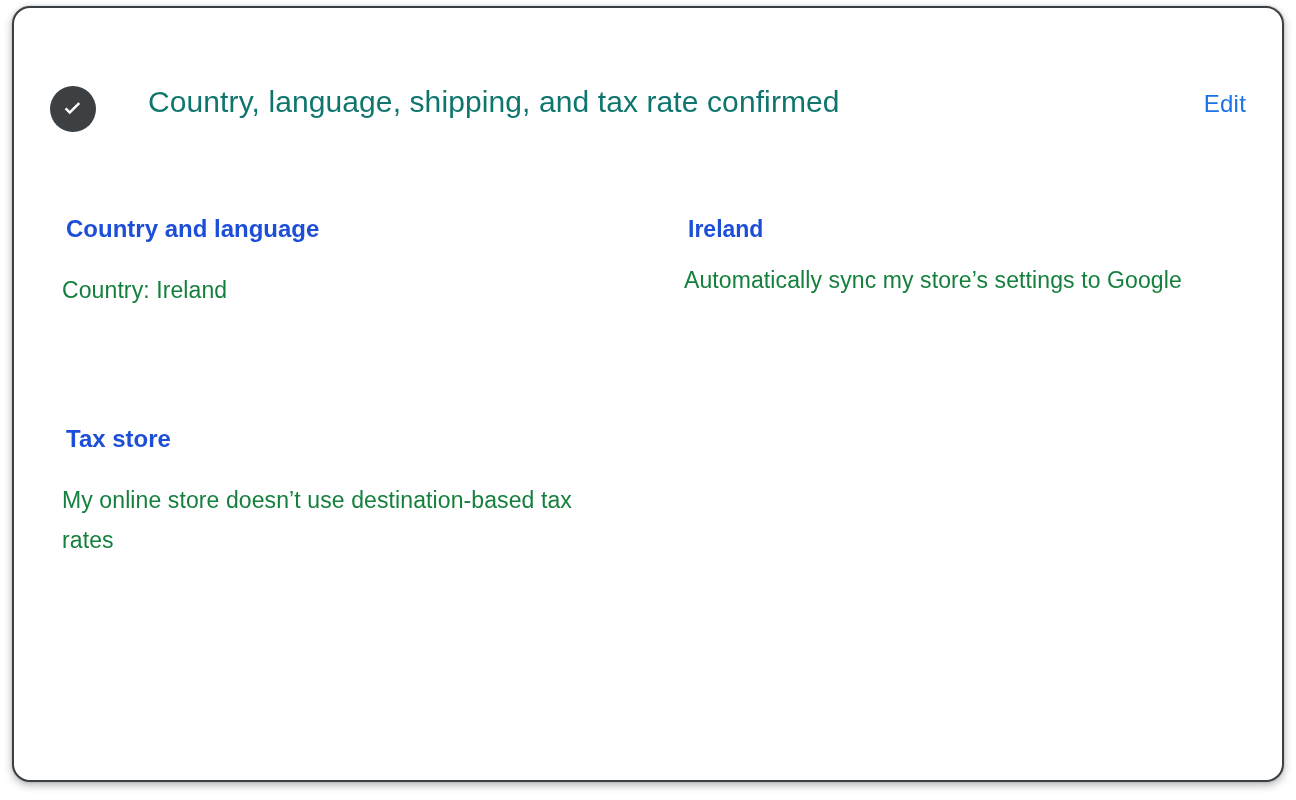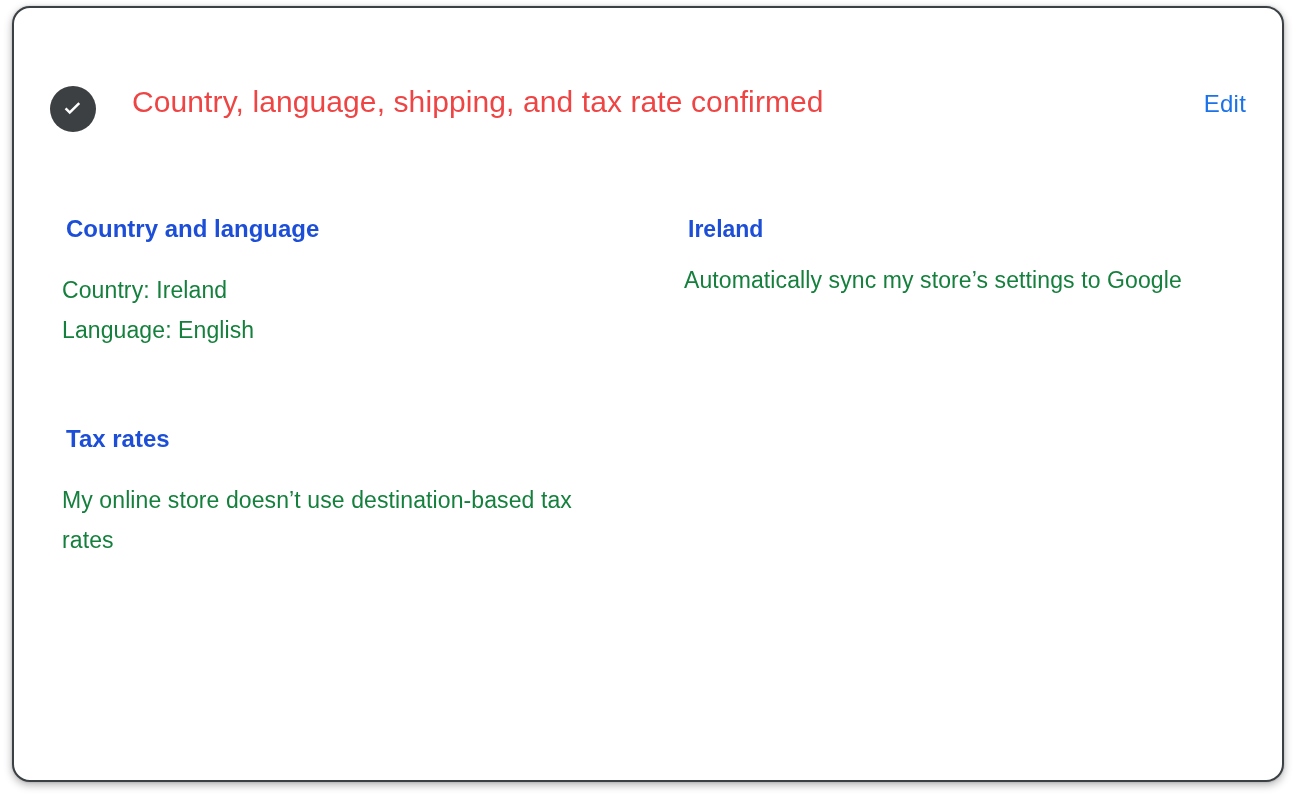--- a/index.html
+++ b/index.html
@@ -63,25 +63,25 @@
     background: #3c4043;
     display: flex;
     align-items: center;
     justify-content: center;
     margin-top: 6px;
   }
   .check-badge svg { display: block; }
 
   .header-title {
     flex: 1 1 auto;
-    margin-left: 36px;
+    margin-left: 52px;
     font-size: 30px;
     line-height: 44px;
     font-weight: 400;
-    color: #ef4444;
+    color: #0f766e;
     letter-spacing: 0.1px;
     white-space: nowrap;
   }
 
   .edit-link {
     flex: 0 0 auto;
     font-size: 24px;
     line-height: 44px;
     color: #1a73e8;
     font-weight: 500;
@@ -157,26 +157,25 @@
       </div>
 
       <div class="columns">
 
         <div class="col col-left">
 
           <div class="block-country">
             <h2 class="sec-heading">Country and language</h2>
             <p class="sec-body">
               <span>Country: Ireland</span><br>
-              <span>Language: English</span>
             </p>
           </div>
 
           <div class="block-tax">
-            <h2 class="sec-heading">Tax rates</h2>
+            <h2 class="sec-heading">Tax store</h2>
             <p class="sec-body">My online store doesn’t use destination-based tax rates</p>
 
           </div>
 
         </div>
 
         <div class="col col-right">
           <div class="block-shipping">
             <h2 class="sec-heading">Ireland</h2>
             <p class="sec-body">Automatically sync my store’s settings to Google</p>

